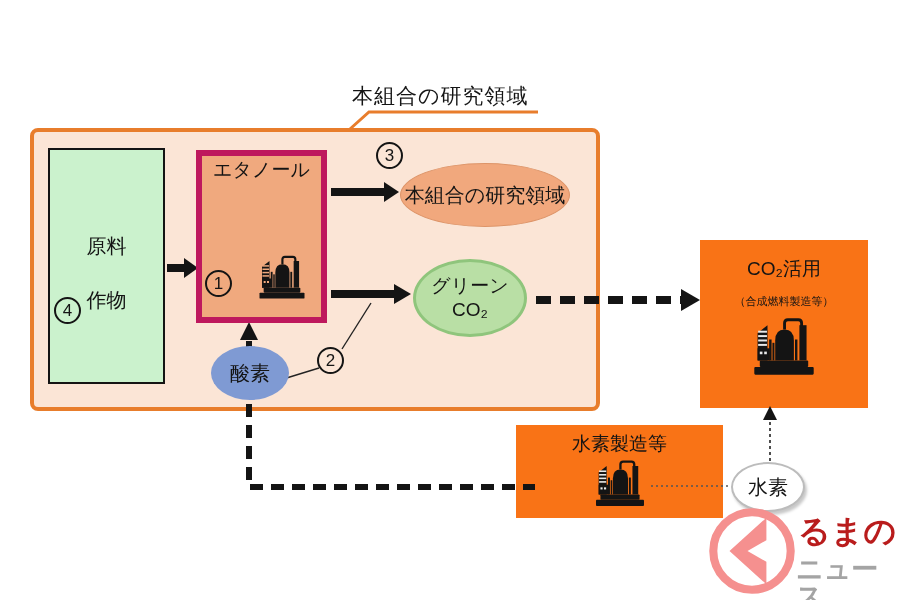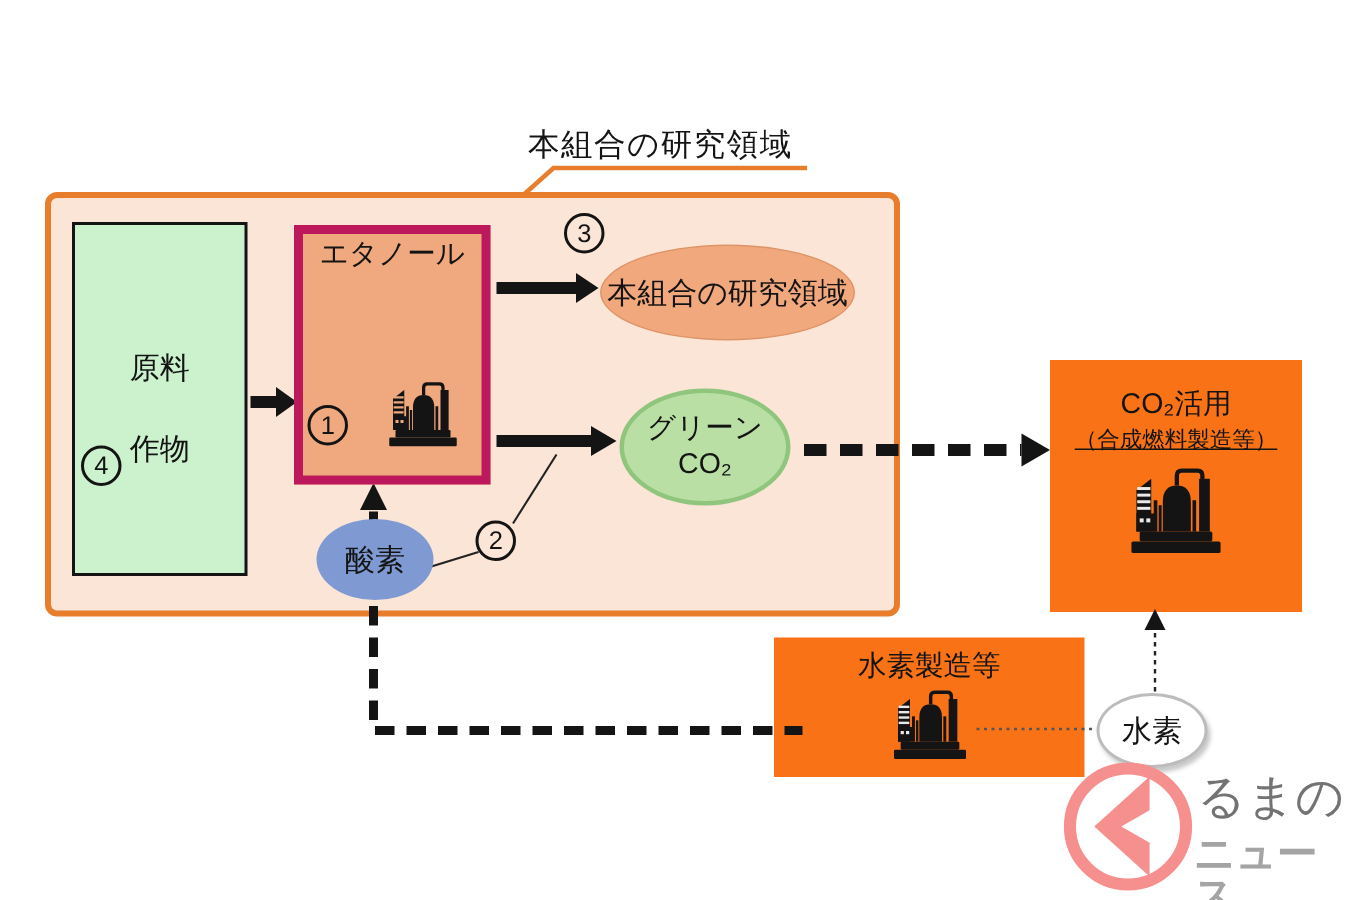--- a/index.html
+++ b/index.html
@@ -8,21 +8,21 @@
 
   .title{position:absolute;left:352px;top:82px;font-size:21px;letter-spacing:1px;z-index:3;}
 
   .outer-box{position:absolute;left:30px;top:128px;width:570px;height:283px;
              background:#fbe5d6;border:4px solid #e87d2c;border-radius:8px;
              box-sizing:border-box;z-index:0;}
 
   .gray-box{position:absolute;background:#f97316;z-index:0;text-align:center;box-sizing:border-box;}
   #co2-use{left:700px;top:240px;width:168px;height:168px;}
   #co2-use .l1{margin-top:16px;font-size:19px;}
-  #co2-use .l2{margin-top:2px;font-size:15px;text-decoration:underline;}
+  #co2-use .l2{margin-top:12px;font-size:11px;}
   #co2-use svg{margin-top:6px;}
   #h2-production{left:516px;top:425px;width:207px;height:93px;}
   #h2-production .l1{margin-top:6px;font-size:19px;}
   #h2-production svg{margin-top:1px;}
 
   .green-box{position:absolute;left:48px;top:148px;width:117px;height:236px;
              background:#cbf2cd;border:2px solid #141414;box-sizing:border-box;z-index:2;
              display:flex;flex-direction:column;align-items:center;justify-content:center;
              padding-top:14px;font-size:20px;line-height:1.5;text-align:center;gap:24px;}
 
@@ -46,22 +46,22 @@
            box-sizing:border-box;z-index:3;}
   #num1{left:205px;top:270px;}
   #num2{left:317px;top:347px;}
   #num3{left:376px;top:142px;}
   #num4{left:54px;top:297px;}
 
   svg.connectors{position:absolute;left:0;top:0;z-index:1;pointer-events:none;}
 
   .logo{position:absolute;left:705px;top:504px;width:195px;height:96px;z-index:3;}
   .logo .mark{position:absolute;left:2px;top:2px;}
-  .logo .t1{position:absolute;left:93px;top:11px;font-size:32px;font-weight:normal;
-            color:#737373;letter-spacing:0px;line-height:1;}
+  .logo .t1{position:absolute;left:93px;top:11px;font-size:32px;font-weight:bold;
+            color:#b91c1c;letter-spacing:0px;line-height:1;}
   .logo .t2{position:absolute;left:91px;top:52px;font-size:27px;font-weight:bold;
             color:#a4a4a4;letter-spacing:0px;line-height:1;}
 </style>
 </head>
 <body>
 
 <div class="canvas">
 
   <svg class="connectors" width="900" height="600">
 

